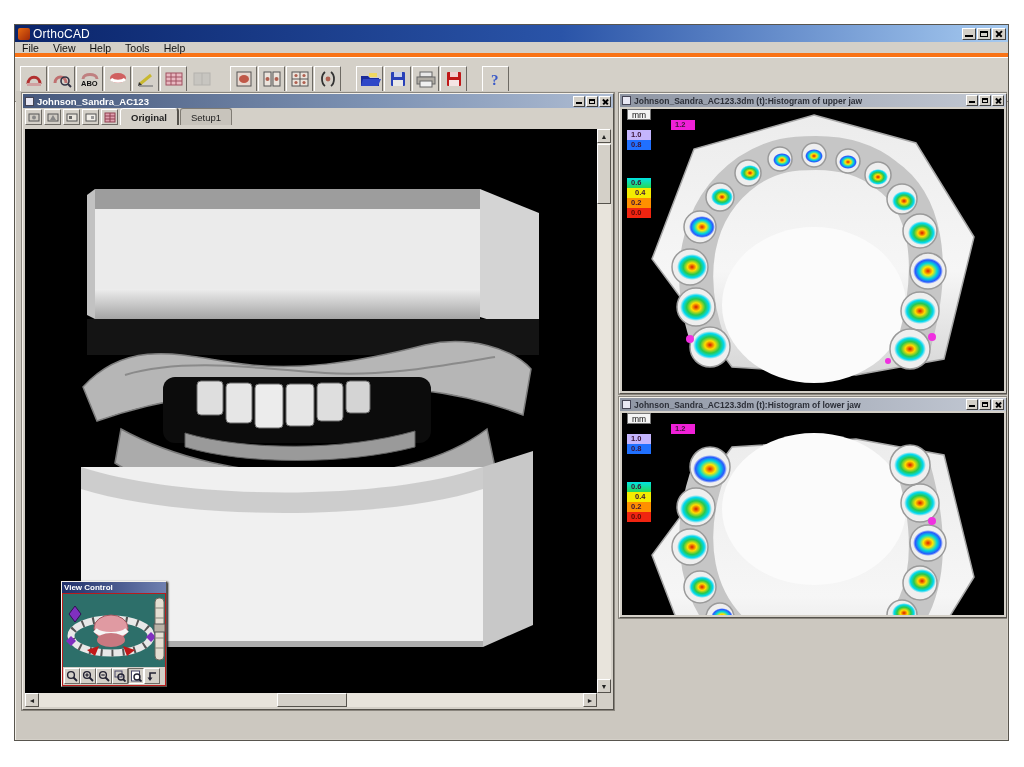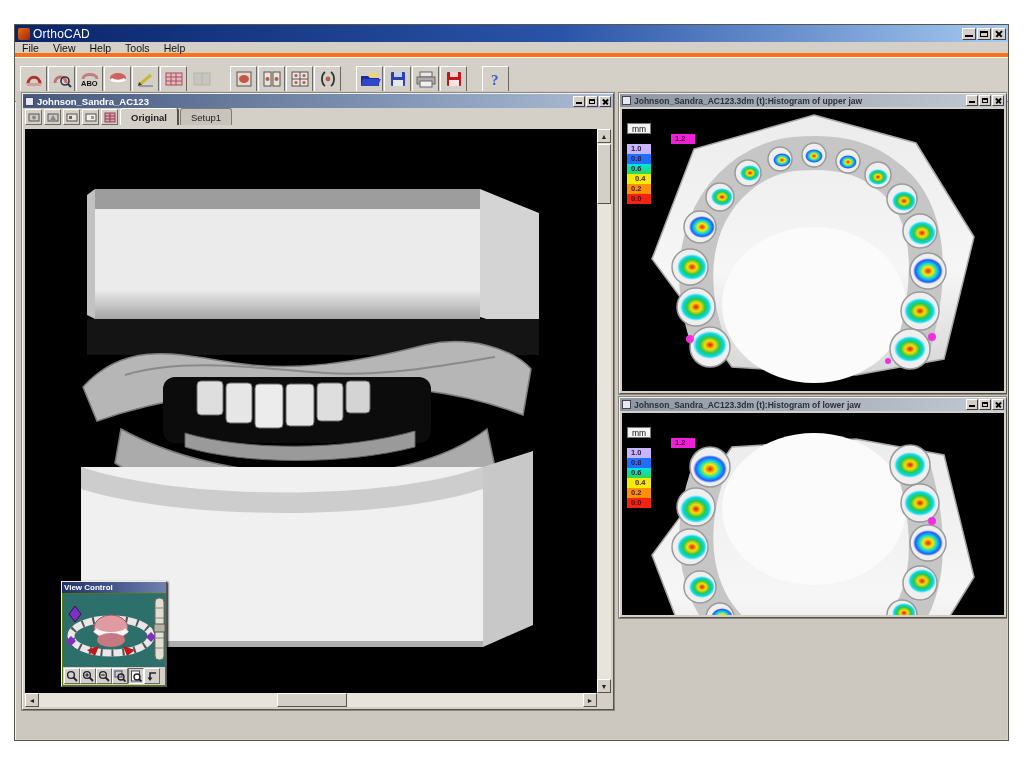--- a/index.html
+++ b/index.html
@@ -59,33 +59,33 @@
   .sb-btn { position:absolute; width:14px; height:14px; background:#d4d0c8; border:1px solid; border-color:#fff #55524c #55524c #fff;
             display:flex; align-items:center; justify-content:center; font-size:7px; color:#222; }
   .sb-thumb { position:absolute; background:#d4d0c8; border:1px solid; border-color:#fff #55524c #55524c #fff; }
   .corner-grip { position:absolute; right:2px; bottom:2px; width:14px; height:14px; background:#d4d0c8; }
 
   
   #upper-win { left:603px; top:2px;  width:388px; height:301px; }
   #lower-win { left:603px; top:306px; width:388px; height:221px; }
   .histo-view { position:absolute; left:2px; right:2px; top:15px; bottom:2px; background:#000; overflow:hidden; }
 
-  .legend { position:absolute; left:5px; top:14px; width:24px; z-index:5; }
+  .legend { position:absolute; left:5px; top:0; width:24px; z-index:5; }
   .legend-unit { width:24px; height:11px; background:#f4f4f4; color:#111; font-size:8.5px; text-align:center; line-height:11px; border:1px solid #777; }
   .band { width:24px; height:10px; font-size:7.5px; font-weight:bold; color:#3c1436; text-align:left; padding-left:4px; line-height:10px; }
   .band:nth-of-type(2) { background:#f020d8;margin-left:44px; }
   .band:nth-of-type(3) { background:#c4b5fd; }
   .band:nth-of-type(4) { background:#2070ff; }
-  .band:nth-of-type(5) { background:linear-gradient(to bottom,#00e4e4,#28d855); }
+  .band:nth-of-type(5) { background:linear-gradient(to bottom,#00e4e4,#28d855);margin-top:28px; }
   .band:nth-of-type(6) { background:#f4ec00;padding-left:8px; }
   .band:nth-of-type(7) { background:#ff9000; }
   .band:nth-of-type(8) { background:#f02410; color:#5a0808; }
 
   
-  #view-control { position:absolute; left:36px; top:452px; width:106px; height:106px; background:#4d7c0f;
+  #view-control { position:absolute; left:36px; top:452px; width:106px; height:106px; background:#b91c1c;
                   border:1px solid; border-color:#f4f1eb #55524c #55524c #f4f1eb; box-shadow:1px 1px 2px #000; }
   #vc-titlebar { height:11px; background:linear-gradient(to right,#20306a,#7080b0); display:flex; align-items:center; padding:0 2px; }
   #vc-titlebar .title-text { color:#fff; font-size:8px; font-weight:bold; flex:1; }
   #vc-body { position:absolute; left:1px; right:1px; top:12px; bottom:19px; background:#2d6f6a; }
   #vc-buttons { position:absolute; left:1px; right:1px; bottom:1px; height:18px; background:#d4d0c8; display:flex; align-items:center; padding-left:1px; }
   .vc-btn { width:16px; height:16px; margin-right:0; background:#d4d0c8; display:flex; align-items:center; justify-content:center; }
 </style>
 </head>
 <body>
 

